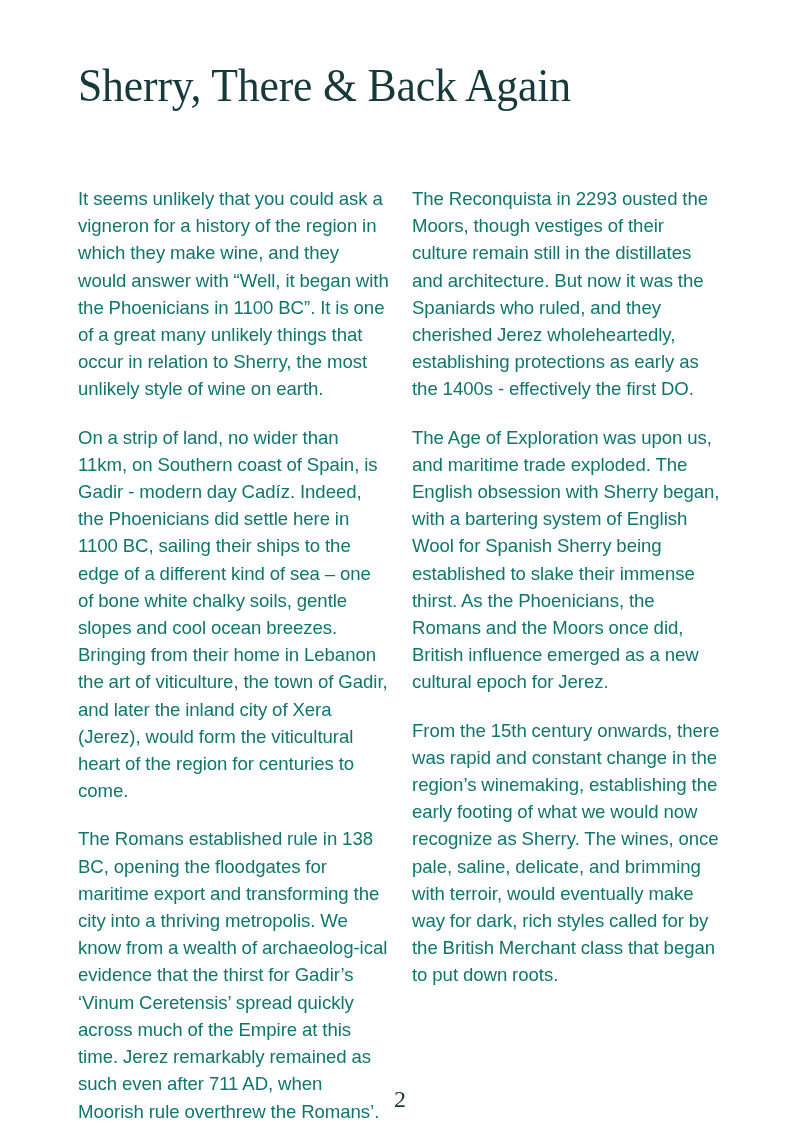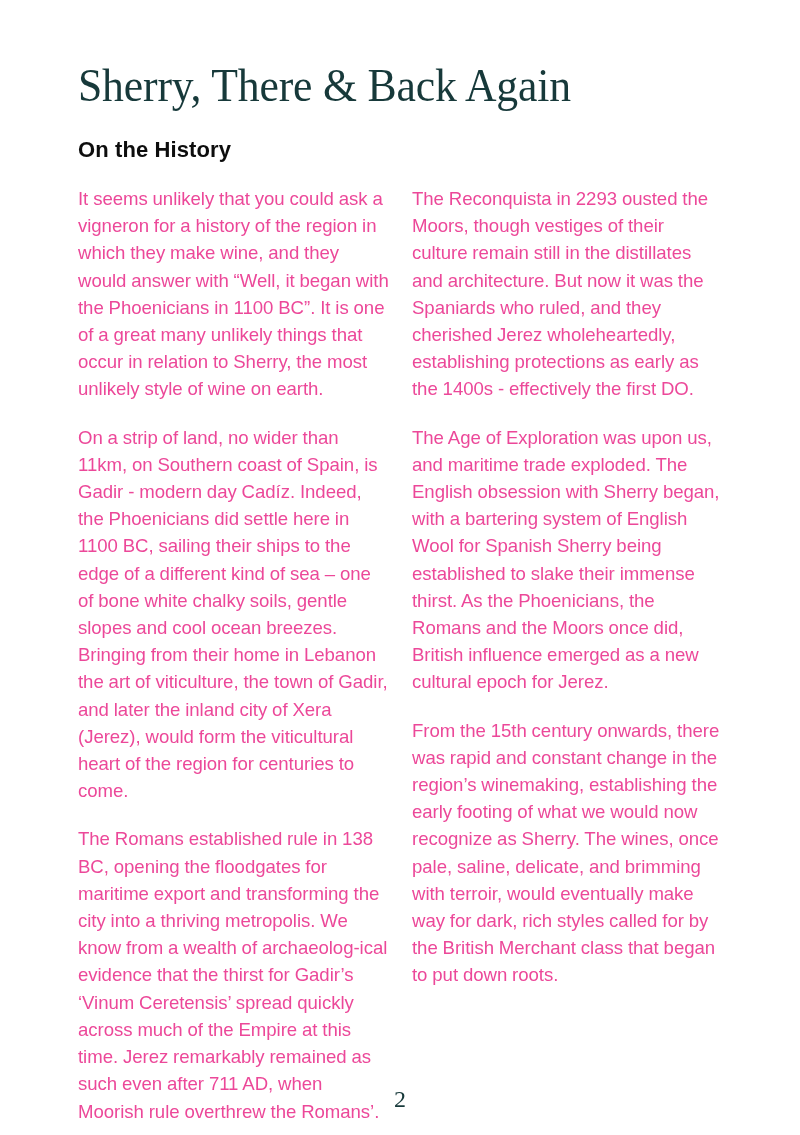--- a/index.html
+++ b/index.html
@@ -75,21 +75,21 @@
     width: 311px;
     flex: 0 0 311px;
   }
 
   .body-par {
     margin: 0 0 21px 0;
     font-family: "Liberation Sans", "DejaVu Sans", sans-serif;
     font-size: 18.6px;
     line-height: 27.2px;
     font-weight: 400;
-    color: #ec4899;
+    color: #0f766e;
     letter-spacing: -0.05px;
     text-align: left;
     word-spacing: -0.2px;
   }
 
   .body-par:last-child {
     margin-bottom: 0;
   }
 
   
@@ -106,21 +106,20 @@
   }
 </style>
 </head>
 <body>
 
 <div class="page">
   <div class="page-inner">
 
     <h1 class="doc-title">Sherry, There &amp; Back Again</h1>
 
-    <h2 class="section-heading">On the History</h2>
 
     <div class="columns">
 
       <div class="column">
         <p class="body-par">It seems unlikely that you could ask a vigneron for a history of the region in which they make wine, and they would answer with “Well, it began with the Phoenicians in 1100 BC”. It is one of a great many unlikely things that occur in relation to Sherry, the most unlikely style of wine on earth.</p>
         <p class="body-par">On a strip of land, no wider than 11km, on Southern coast of Spain, is Gadir - modern day Cadíz. Indeed, the Phoenicians did settle here in 1100 BC, sailing their ships to the edge of a different kind of sea – one of bone white chalky soils, gentle slopes and cool ocean breezes. Bringing from their home in Lebanon the art of viticulture, the town of Gadir, and later the inland city of Xera (Jerez), would form the viticultural heart of the region for centuries to come.</p>
         <p class="body-par">The Romans established rule in 138 BC, opening the floodgates for maritime export and transforming the city into a thriving metropolis. We know from a wealth of archaeolog-ical evidence that the thirst for Gadir’s ‘Vinum Ceretensis’ spread quickly across much of the Empire at this time. Jerez remarkably remained as such even after 711 AD, when Moorish rule overthrew the Romans’.</p>
 
       </div>
 

